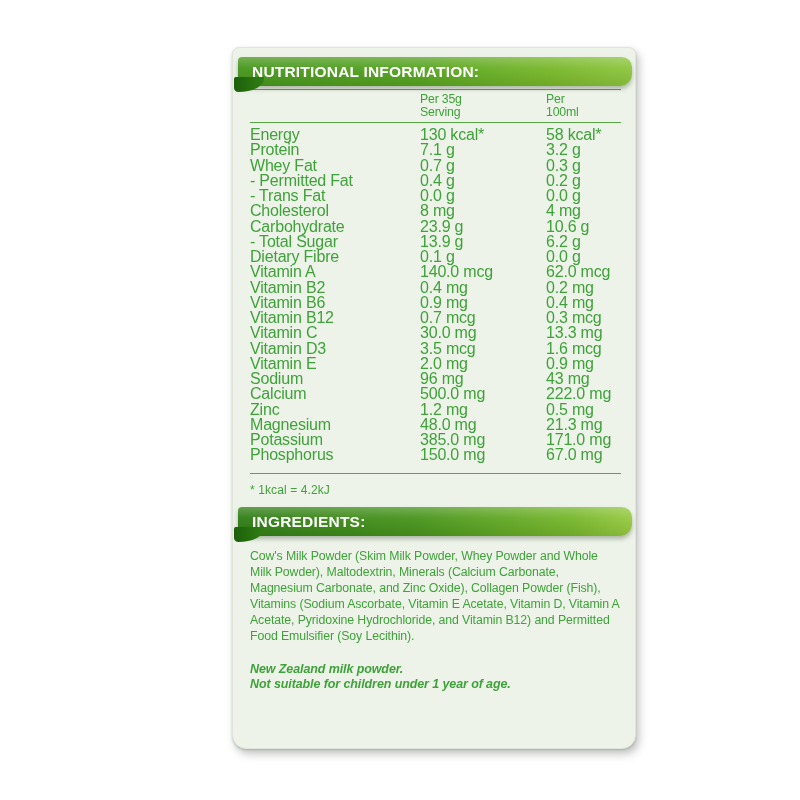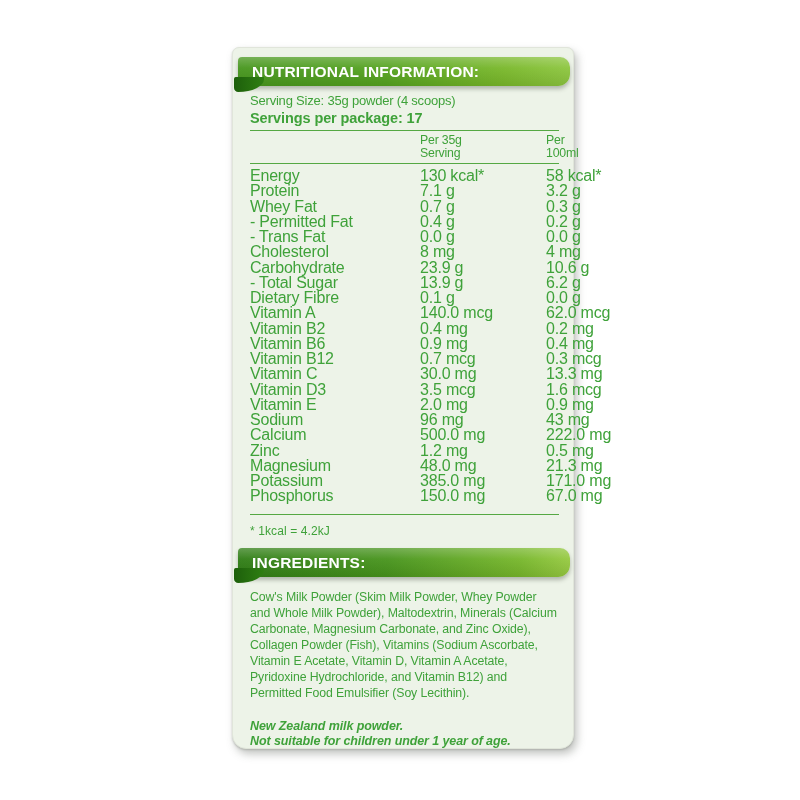--- a/index.html
+++ b/index.html
@@ -1,20 +1,20 @@
 <!DOCTYPE html>
 <html><head>
 <meta charset="utf-8">
 <style>
   * { margin:0; padding:0; box-sizing:border-box; }
   html,body { width:800px; height:800px; background:#ffffff; font-family:"Liberation Sans", sans-serif; }
   .stage { position:relative; width:800px; height:800px; background:#ffffff; overflow:hidden; }
 
   .label-card {
-    position:absolute; left:232px; top:47px; width:342px; height:702px;
+    position:absolute; left:232px; top:47px; width:404px; height:702px;
     background:#edf3e8;
     border:1px solid #e0e5da;
     border-radius:7px 7px 14px 14px;
     box-shadow: 3px 5px 8px rgba(120,125,118,0.45), 0 1px 2px rgba(120,125,118,0.35);
   }
 
   
   .bar {
     position:relative; z-index:1;
     margin:9px 3px 0 5px; height:29px;
@@ -67,24 +67,20 @@
 
 <div class="stage">
   <div class="label-card">
 
     <div class="bar">
       <div class="bar-title">NUTRITIONAL INFORMATION:</div>
     </div>
 
     <div class="content">
 
-      <div class="serving-block">
-        <div class="serving-size">Serving Size: 35g powder (4 scoops)</div>
-        <div class="servings-per">Servings per package: 17</div>
-      </div>
 
       <div class="ntable">
         <div class="thead grid3">
           <div class="hcell"></div>
           <div class="hcell">
             <div>Per 35g</div>
             <div>Serving</div>
           </div>
           <div class="hcell">
             <div>Per</div>

